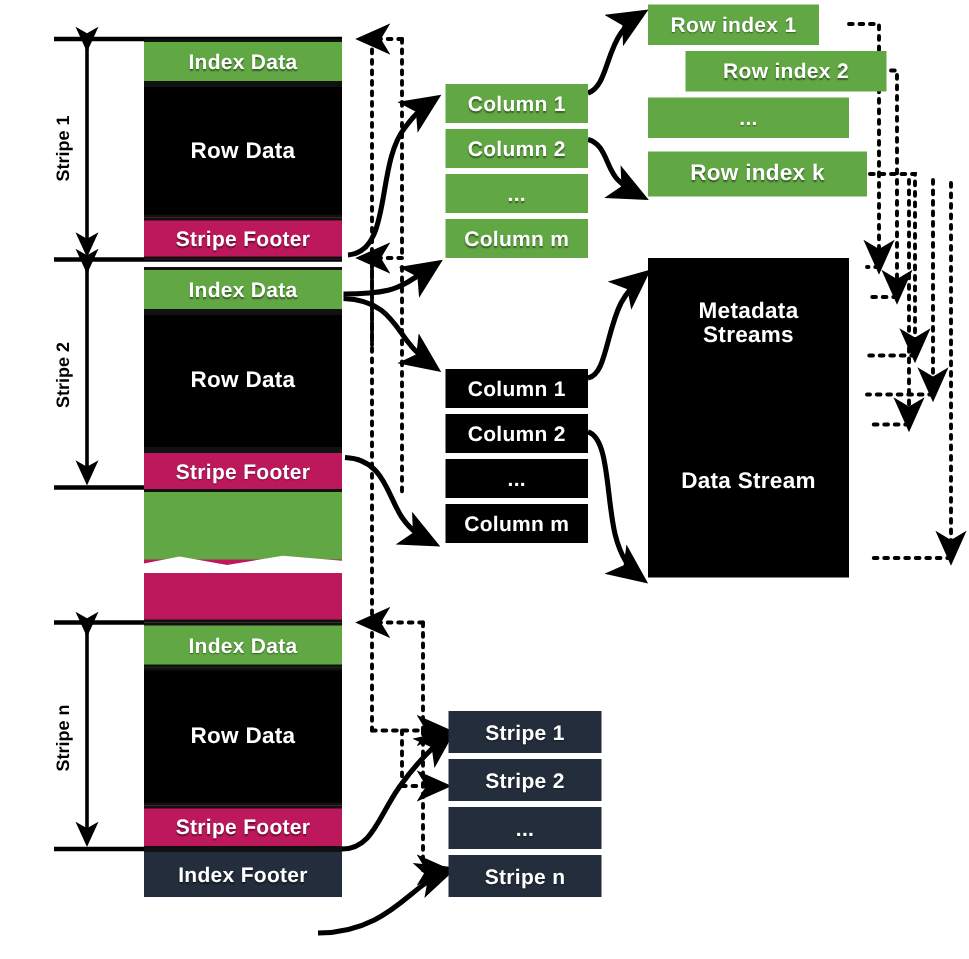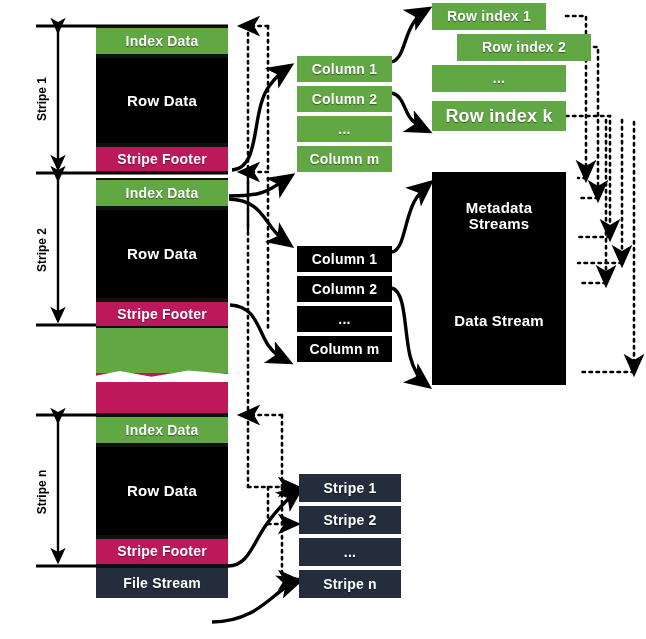--- a/index.html
+++ b/index.html
@@ -187,41 +187,41 @@
   <div class="blk orange" style="left:96px; top:373px; width:132px; height:42px; border-bottom:2px solid #111;"></div>
   <div style="position:absolute; left:96px; top:368px; width:132px; height:14px; background:#ffffff;
               clip-path: polygon(0% 55%, 18% 22%, 42% 62%, 70% 18%, 100% 42%, 100% 100%, 0% 100%);"></div>
 
   <div class="blk green fileblk" style="left:96px; top:415px; width:132px; height:30px; font-size:14px;">Index Data</div>
 
   <div class="blk blue fileblk" style="left:96px; top:445px; width:132px; height:92px; font-size:15px;">Row Data</div>
 
   <div class="blk orange fileblk" style="left:96px; top:537px; width:132px; height:29px; font-size:14px;">Stripe Footer</div>
 
-  <div class="blk dark" style="left:96px; top:566px; width:132px; height:32px; font-size:14px; border-top:2px solid #111;">File Stream</div>
+  <div class="blk dark" style="left:96px; top:566px; width:132px; height:32px; font-size:14px; border-top:2px solid #111;">Index Footer</div>
 
 
   <div class="bracket-label rot" style="left:2px; top:92px; width:80px; text-align:center;">Stripe 1</div>
   <div class="bracket-label rot" style="left:2px; top:243px; width:80px; text-align:center;">Stripe 2</div>
   <div class="bracket-label rot" style="left:2px; top:485px; width:80px; text-align:center;">Stripe n</div>
 
   <div class="blk green" style="left:297px; top:56px; width:95px; height:26px; font-size:14px;">Column 1</div>
   <div class="blk green" style="left:297px; top:86px; width:95px; height:26px; font-size:14px;">Column 2</div>
   <div class="blk green" style="left:297px; top:116px; width:95px; height:26px; font-size:14px;">...</div>
   <div class="blk green" style="left:297px; top:146px; width:95px; height:26px; font-size:14px;">Column m</div>
 
   <div class="blk blue" style="left:297px; top:246px; width:95px; height:26px; font-size:14px;">Column 1</div>
   <div class="blk blue" style="left:297px; top:276px; width:95px; height:26px; font-size:14px;">Column 2</div>
   <div class="blk blue" style="left:297px; top:306px; width:95px; height:26px; font-size:14px;">...</div>
   <div class="blk blue" style="left:297px; top:336px; width:95px; height:26px; font-size:14px;">Column m</div>
 
   <div class="blk green" style="left:432px; top:3px; width:114px; height:27px; font-size:14px;">Row index 1</div>
   <div class="blk green" style="left:457px; top:34px; width:134px; height:27px; font-size:14px;">Row index 2</div>
   <div class="blk green" style="left:432px; top:65px; width:134px; height:27px; font-size:14px;">...</div>
-  <div class="blk green" style="left:432px; top:101px; width:134px; height:30px; font-size:18px;">Row index k</div>
+  <div class="blk green" style="left:432px; top:101px; width:146px; height:30px; font-size:15px;">Row index k</div>
 
   <div class="blk blue" style="left:432px; top:172px; width:134px; height:88px; font-size:15px;">Metadata
 Streams</div>
   <div class="blk blue" style="left:432px; top:256px; width:134px; height:129px; font-size:15px;text-align:center;">Data Stream</div>
 
   <div class="blk dark" style="left:299px; top:474px; width:102px; height:28px; font-size:14px;">Stripe 1</div>
   <div class="blk dark" style="left:299px; top:506px; width:102px; height:28px; font-size:14px;">Stripe 2</div>
   <div class="blk dark" style="left:299px; top:538px; width:102px; height:28px; font-size:14px;">...</div>
   <div class="blk dark" style="left:299px; top:570px; width:102px; height:28px; font-size:14px;">Stripe n</div>
 

